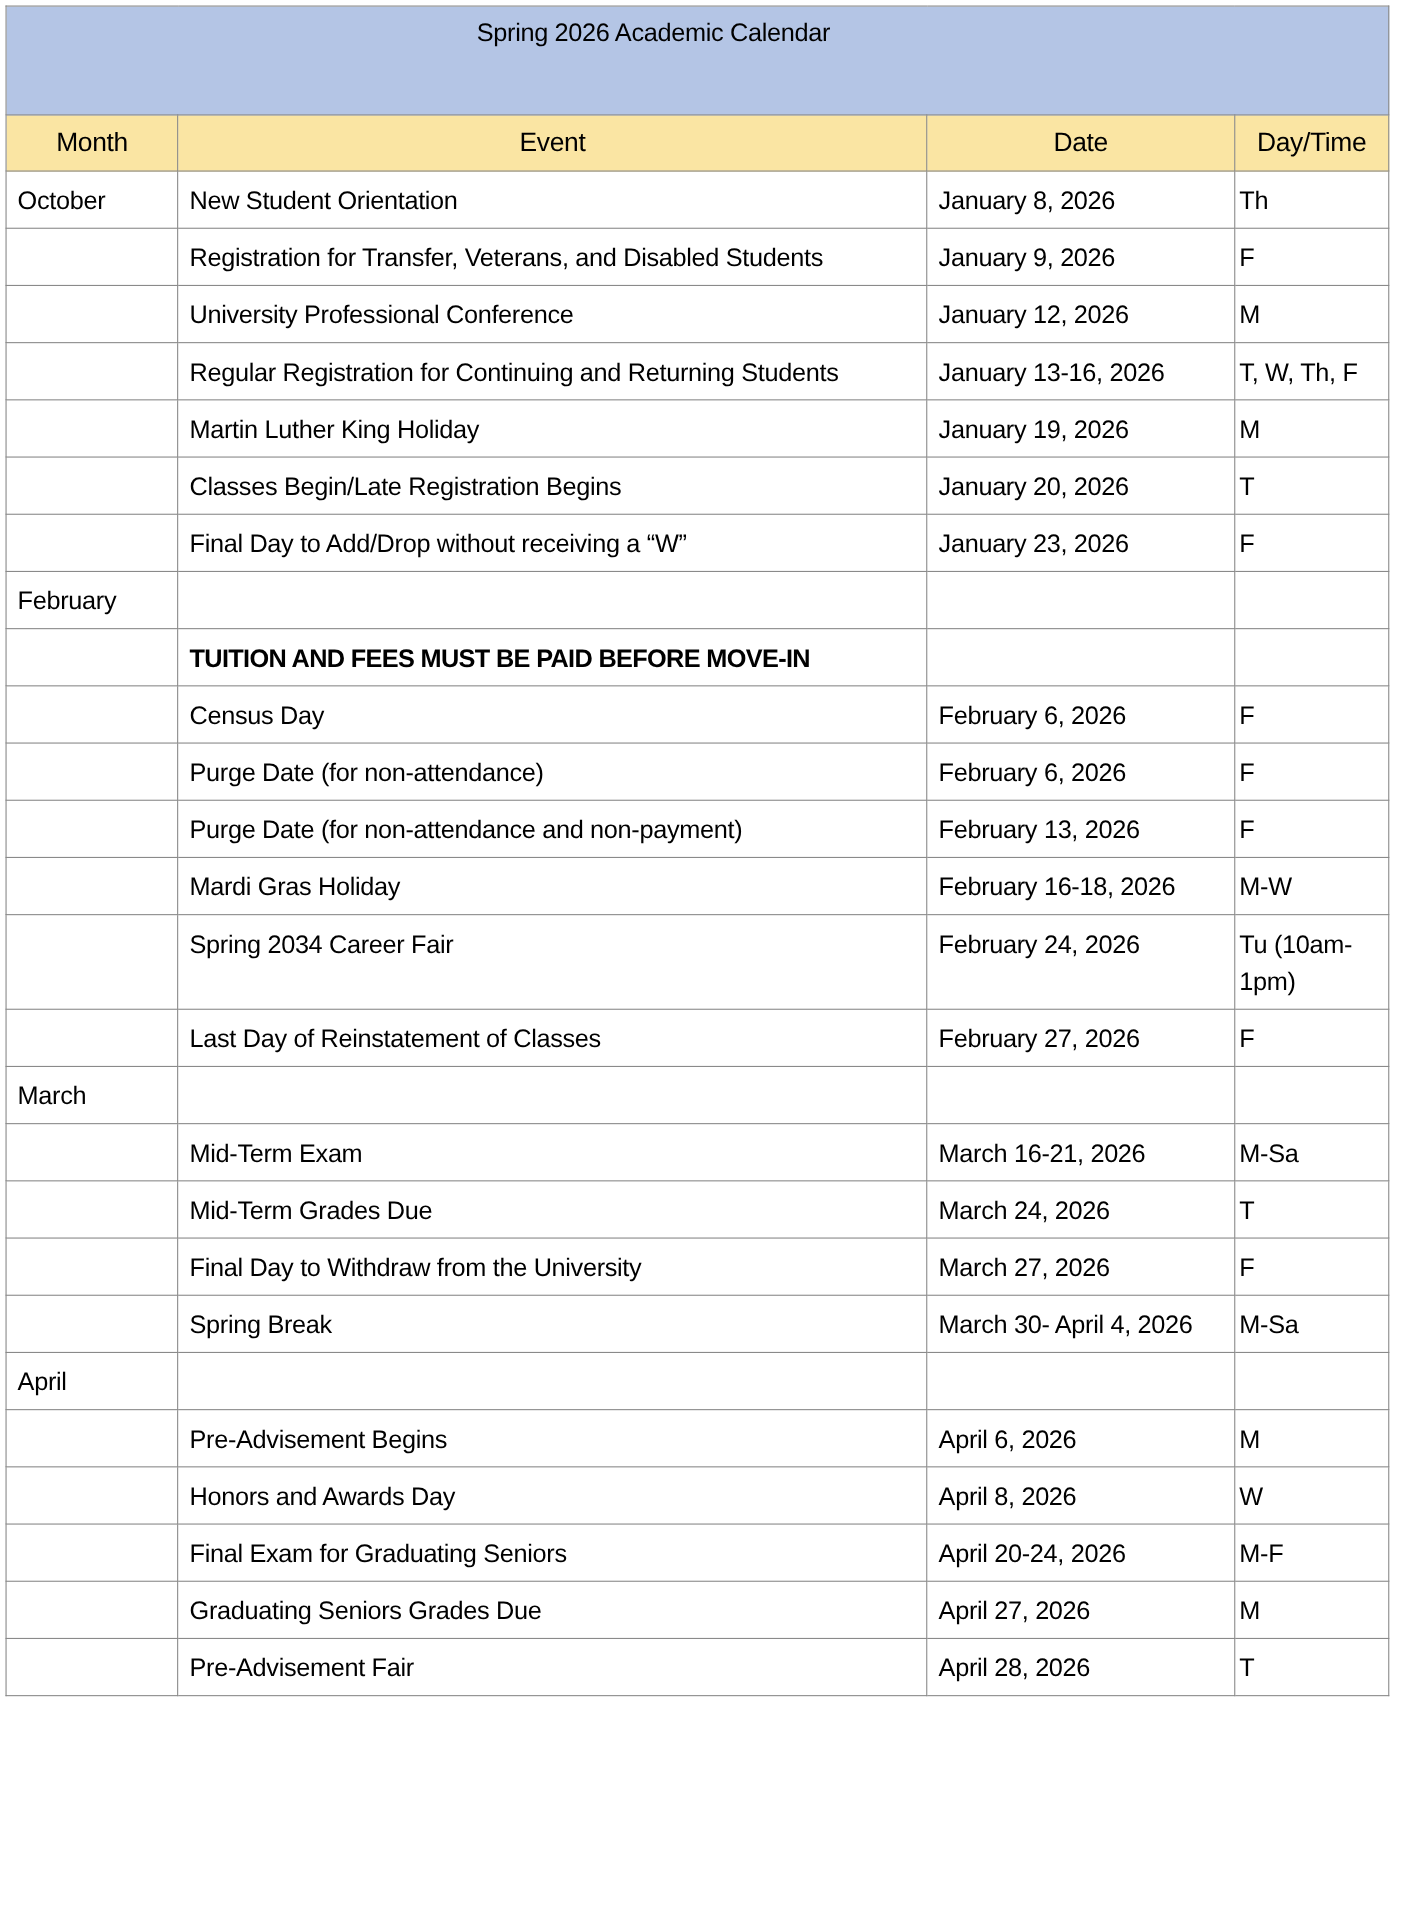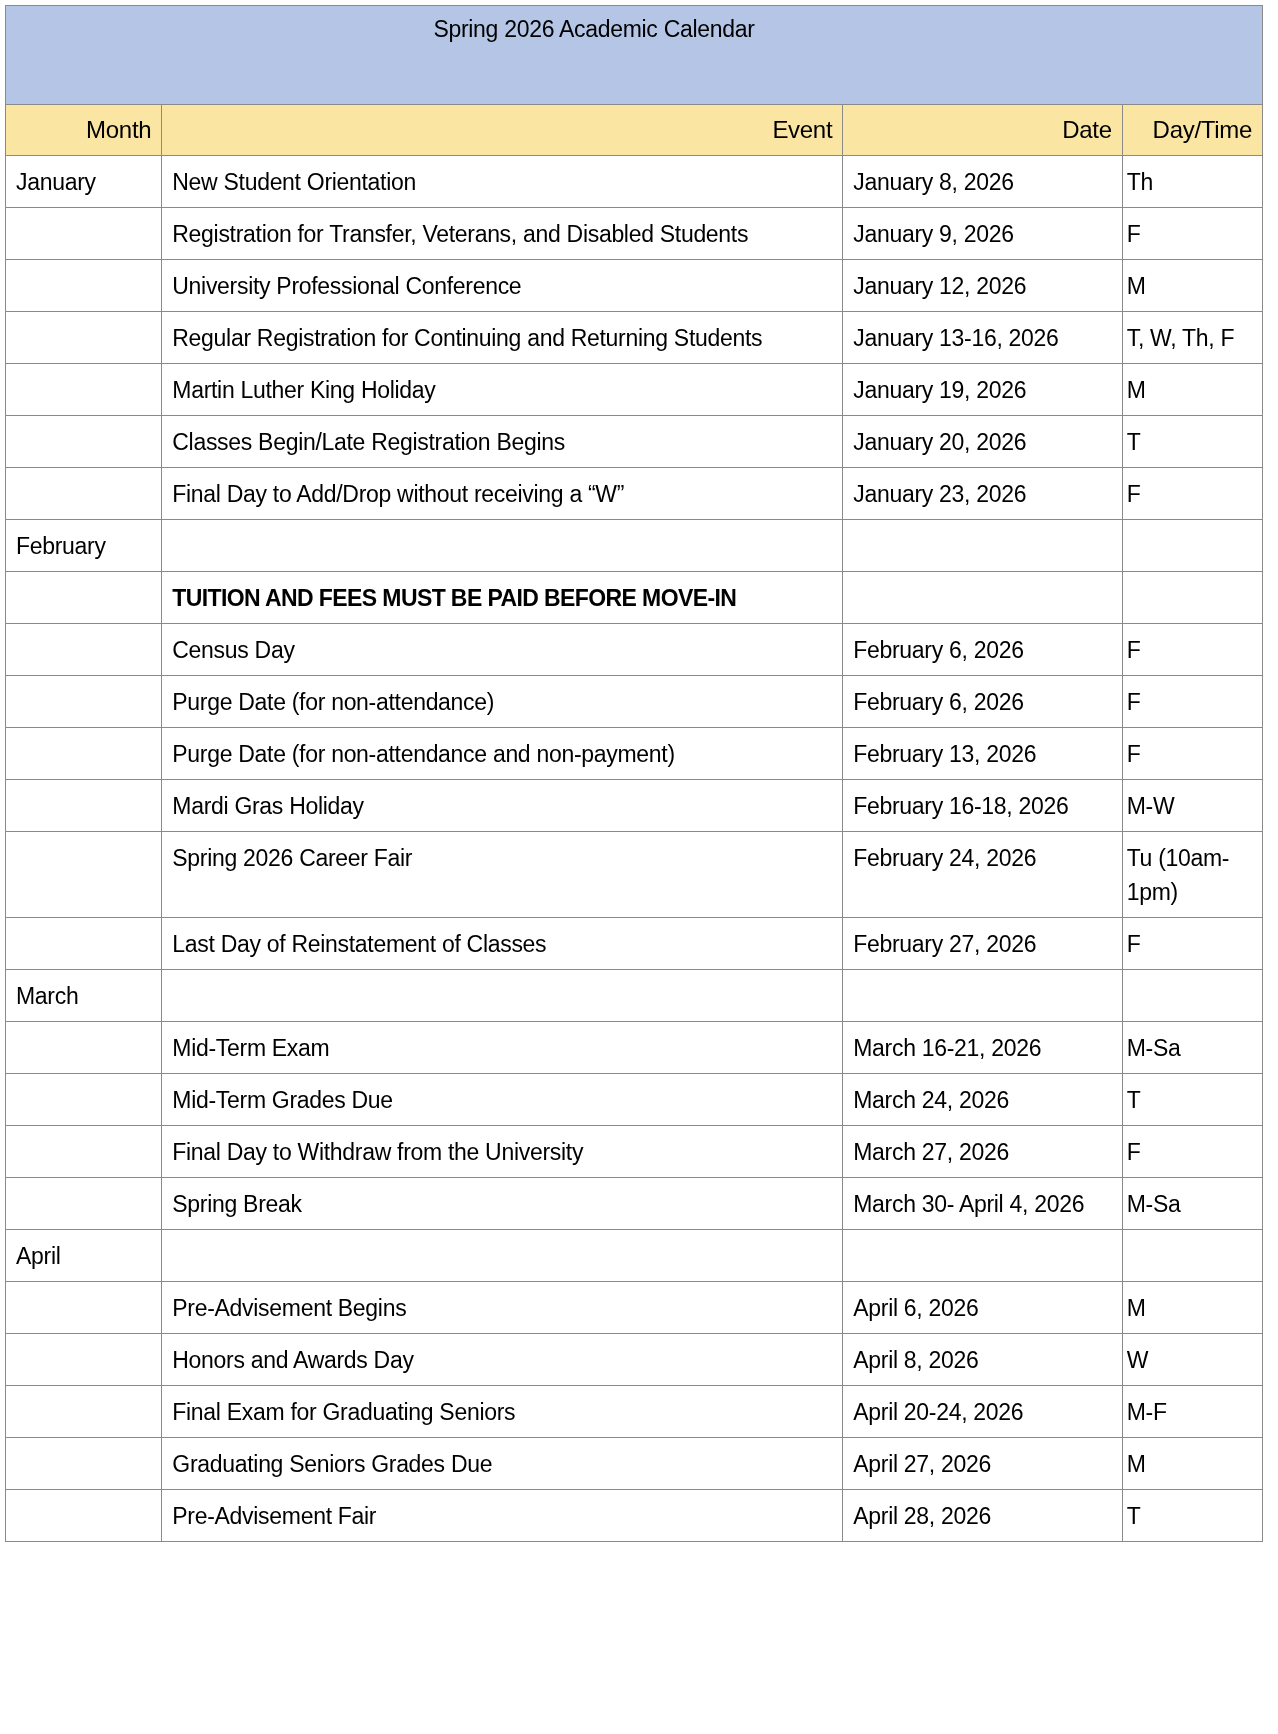--- a/index.html
+++ b/index.html
@@ -24,21 +24,21 @@
   .title-cell {
     background: #b4c5e5;
     height: 92px;
     text-align: center;
     padding: 6px 10px 0 10px !important;
     border-bottom: 1.5px solid #8a8a8a;
   }
   .title-cell span { display: inline-block; margin-right: 80px; }
   .hdr th {
     background: #fae5a3;
-    text-align: right;
+    text-align: center;
     height: 33px;
     padding-top: 8px; padding-bottom: 8px;
     font-size: 24px;
   }
   .c-month { width: 146px; }
   .c-event { width: 636px; }
   .c-date  { width: 261px; }
   .c-day   { width: 131px; }
   .row td { height: 33px; }
   .day { text-align: left; padding-left: 4px !important; padding-right: 4px !important; }
@@ -62,21 +62,21 @@
     </tr>
     <tr class="hdr">
       <th>Month</th>
       <th>Event</th>
       <th>Date</th>
       <th>Day/Time</th>
     </tr>
   </thead>
   <tbody id="cal-body">
       <tr class="row">
-        <td>January</td>
+        <td>October</td>
         <td>New Student Orientation</td>
         <td>January 8, 2026</td>
         <td class="day">Th</td>
       </tr>
       <tr class="row">
         <td></td>
         <td>Registration for Transfer, Veterans, and Disabled Students</td>
         <td>January 9, 2026</td>
         <td class="day">F</td>
       </tr>
@@ -141,21 +141,21 @@
         <td class="day">F</td>
       </tr>
       <tr class="row">
         <td></td>
         <td>Mardi Gras Holiday</td>
         <td>February 16-18, 2026</td>
         <td class="day">M-W</td>
       </tr>
       <tr class="row">
         <td></td>
-        <td>Spring 2026 Career Fair</td>
+        <td>Spring 2034 Career Fair</td>
         <td>February 24, 2026</td>
         <td class="day">Tu (10am-1pm)</td>
       </tr>
       <tr class="row">
         <td></td>
         <td>Last Day of Reinstatement of Classes</td>
         <td>February 27, 2026</td>
         <td class="day">F</td>
       </tr>
       <tr class="row">

